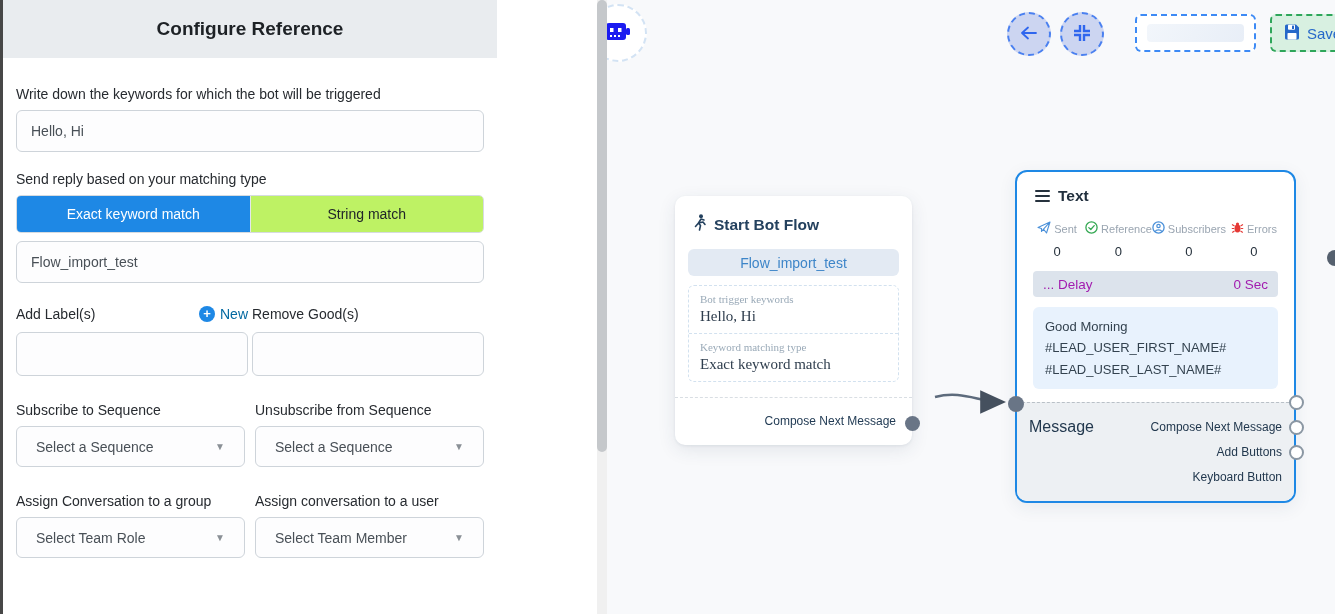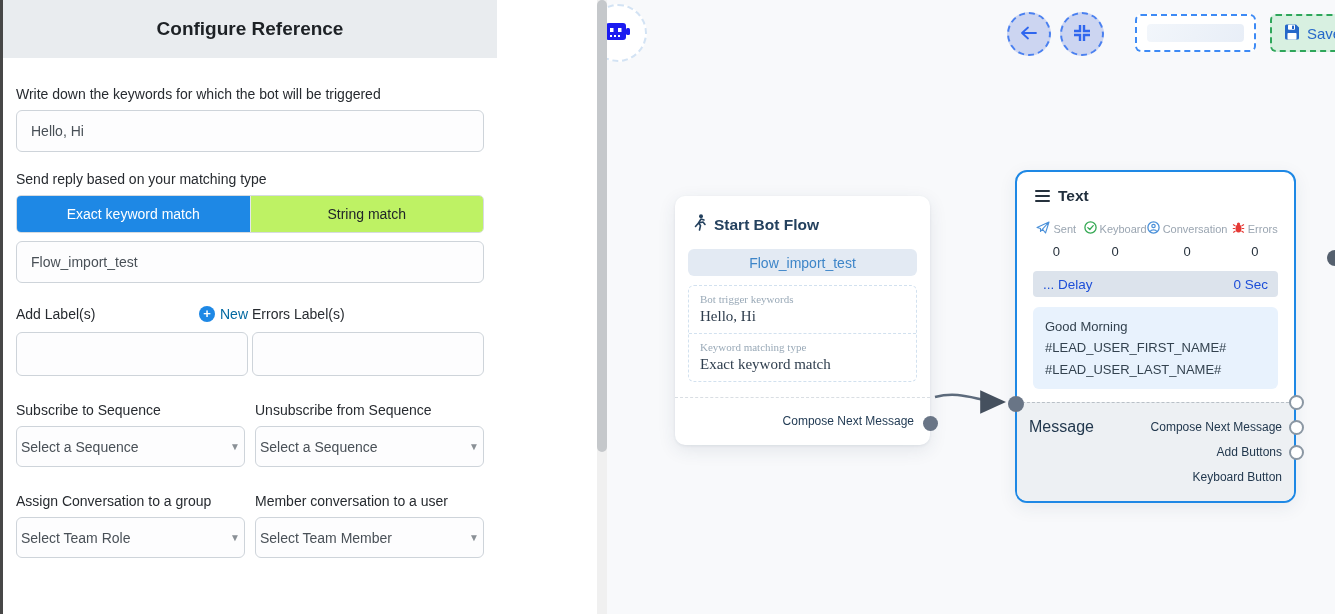--- a/index.html
+++ b/index.html
@@ -31,21 +31,21 @@
   .labels-row { margin-top:21px; display:flex; gap:4px; }
   .labels-col { width:279px; }
   .labels-head { display:flex; align-items:center; justify-content:space-between; height:20px; }
   .new-btn { display:flex; align-items:center; gap:5px; background:none; border:none; cursor:pointer; font-family:inherit; }
   .new-plus { width:16px; height:16px; border-radius:50%; background:#1e88e5; color:#fff; font-size:13px; line-height:15px; text-align:center; font-weight:bold; }
   .new-text { color:#0369a1; font-size:14px; }
   .label-input { margin-top:8px; width:100%; height:44px; border:1px solid #ced4da; border-radius:6px; background:#fdfdfe; font-family:inherit; font-size:14px; padding:0 12px; outline:none; display:block; }
 
   .two-col { margin-top:26px; display:flex; gap:10px; }
   .col { width:279px; }
-  .select-box { margin-top:8px; height:41px; border:1px solid #ced4da; border-radius:6px; background:#fdfdfe; display:flex; align-items:center; justify-content:space-between; padding:0 4px; cursor:pointer; }
+  .select-box { margin-top:8px; height:41px; border:1px solid #ced4da; border-radius:6px; background:#fdfdfe; display:flex; align-items:center; justify-content:space-between; padding:0 19px; cursor:pointer; }
   .select-text { font-size:14px; color:#495057; }
   .caret { font-size:10px; color:#8a9096; }
 
   
   .v-scrollbar { position:absolute; left:597px; top:0; width:10px; height:614px; background:#f0f0f0; z-index:30; }
   .v-thumb { position:absolute; left:0; top:0; width:10px; height:452px; background:#c5c8cb; border-radius:5px; }
 
   
   .canvas { position:absolute; left:607px; top:0; width:728px; height:614px; background:#f8f9fb; overflow:hidden; }
 
@@ -58,21 +58,21 @@
   .skeleton-btn { position:absolute; left:528px; top:14px; width:121px; height:38px; background:#ffffff; border:2px dashed #3d8af5; border-radius:6px; cursor:pointer; z-index:5; }
   .skeleton-pill { position:absolute; left:10px; right:10px; top:8px; bottom:8px; border-radius:4px; background:linear-gradient(120deg,#f2f6fb,#e8eef7); }
   .save-btn { position:absolute; left:663px; top:14px; height:38px; width:82px; background:#d8f0e1; border:2px dashed #2ea65a; border-radius:6px; display:flex; align-items:center; gap:7px; padding:0 12px; cursor:pointer; z-index:5; font-family:inherit; }
   .save-text { color:#2668c9; font-size:15px; }
 
   
   .wire-svg { position:absolute; left:0; top:0; width:728px; height:614px; pointer-events:none; z-index:3; }
 
   
   .node { position:absolute; z-index:4; }
-  .start-node { left:68px; top:196px; width:255px; background:#ffffff; border-radius:10px; box-shadow:0 5px 18px rgba(40,60,90,.10), 0 1px 3px rgba(40,60,90,.08); }
+  .start-node { left:68px; top:196px; width:237px; background:#ffffff; border-radius:10px; box-shadow:0 5px 18px rgba(40,60,90,.10), 0 1px 3px rgba(40,60,90,.08); }
   .start-head { display:flex; align-items:center; gap:7px; padding:18px 18px 0 18px; }
   .node-title { font-size:15.5px; font-weight:bold; color:#24415e; }
   .flow-chip { margin:14px 13px 0 13px; height:27px; background:#e3eaf3; border-radius:6px; display:flex; align-items:center; justify-content:center; cursor:pointer; }
   .flow-chip span { font-size:14px; color:#3d85c8; }
   .dash-box { margin:9px 13px 0 13px; border:1px dashed #d2e1ef; border-radius:6px;font-family:Liberation Serif, serif; }
   .dash-sec { padding:7px 11px 8px 11px; }
   .dash-sec + .dash-sec { border-top:1px dashed #d2e1ef; }
   .dash-lbl { font-size:11px; color:#9aaab8; }
   .dash-val { font-size:15px; color:#2e3d4d; margin-top:3px; }
   .start-sep { margin-top:15px; border-top:1px dashed #d9dee3; }
@@ -86,21 +86,21 @@
   .text-node { left:408px; top:170px; width:281px; background:#ffffff; border:2px solid #1e88e5; border-radius:12px; box-shadow:0 5px 18px rgba(40,60,90,.08); }
   .text-head { display:flex; align-items:center; gap:8px; padding:15px 18px 0 18px; }
   .menu-icon { display:inline-flex; flex-direction:column; gap:2.5px; }
   .menu-icon i { width:15px; height:2.5px; background:#26323e; border-radius:1px; }
   .stats { display:flex; margin-top:15px; padding:0 12px; }
   .stat { flex:1; text-align:center; }
   .stat-top { display:flex; align-items:center; justify-content:center; gap:3px; }
   .stat-name { font-size:11px; color:#9aa5b1; }
   .stat-val { font-size:13px; color:#26313c; margin-top:6px; }
   .delay-row { margin:12px 16px 0 16px; height:26px; background:#dce3ec; border-radius:4px; display:flex; align-items:center; justify-content:space-between; padding:0 10px; cursor:pointer; }
-  .delay-row span { font-size:13.5px; color:#1d4ed8;text-align:right; }
+  .delay-row span { font-size:13.5px; color:#a21caf;text-align:right; }
   .msg-bubble { margin:10px 16px 0 16px; background:#e8f2fd; border-radius:6px; padding:9px 12px; font-size:13px; color:#33424f; line-height:1.65; word-break:break-word; cursor:pointer; }
   .text-foot { margin-top:13px; border-top:1px dashed #b9c0c7; background:#edf0f3; border-radius:0 0 10px 10px; padding:11px 12px 12px 12px; }
   .foot-row { height:25px; display:flex; align-items:center; }
   .foot-row .left { font-size:16px; color:#22384e; }
   .foot-row .right { margin-left:auto; font-size:12px; color:#22384e; }
 
   .edge-stub { position:absolute; right:-8px; top:250px; width:16px; height:16px; border-radius:50%; background:#55606e; z-index:4; }
 </style>
 </head>
 <body>
@@ -132,21 +132,21 @@
             <span class="field-label">Add Label(s)</span>
             <button class="new-btn">
               <span class="new-plus">+</span>
               <span class="new-text">New</span>
             </button>
           </div>
           <input class="label-input" type="text" style="">
         </div>
         <div class="labels-col">
           <div class="labels-head">
-            <span class="field-label">Errors Label(s)</span>
+            <span class="field-label">Remove Good(s)</span>
           </div>
           <input class="label-input" type="text" style="">
         </div>
       </div>
 
       <div class="two-col">
         <div class="col">
           <div class="field-label">Subscribe to Sequence</div>
           <div class="select-box">
             <span class="select-text">Select a Sequence</span>
@@ -164,21 +164,21 @@
 
       <div class="two-col">
         <div class="col">
           <div class="field-label">Assign Conversation to a group</div>
           <div class="select-box">
             <span class="select-text">Select Team Role</span>
             <span class="caret">▼</span>
           </div>
         </div>
         <div class="col">
-          <div class="field-label">Member conversation to a user</div>
+          <div class="field-label">Assign conversation to a user</div>
           <div class="select-box">
             <span class="select-text">Select Team Member</span>
             <span class="caret">▼</span>
           </div>
         </div>
       </div>
 
     </div>
   </div>
 
@@ -292,34 +292,34 @@
           <div class="stat-val">0</div>
         </div>
         <div class="stat">
           <div class="stat-top">
             <span>
               <svg width="13" height="13" viewBox="0 0 13 13">
                   <circle cx="6.5" cy="6.5" r="5.6" stroke="#34a853" stroke-width="1.3" fill="none"></circle>
                   <path d="M3.8 6.6 L5.8 8.5 L9.2 4.6" stroke="#34a853" stroke-width="1.3" fill="none" stroke-linecap="round" stroke-linejoin="round"></path>
                 </svg>
             </span>
-            <span class="stat-name">Keyboard</span>
+            <span class="stat-name">Reference</span>
           </div>
           <div class="stat-val">0</div>
         </div>
         <div class="stat">
           <div class="stat-top">
             <span>
               <svg width="13" height="13" viewBox="0 0 13 13">
                   <circle cx="6.5" cy="6.5" r="5.6" stroke="#4a90d9" stroke-width="1.3" fill="none"></circle>
                   <circle cx="6.5" cy="5" r="1.7" fill="none" stroke="#4a90d9" stroke-width="1.2"></circle>
                   <path d="M3.4 10.2 C4 8.3 9 8.3 9.6 10.2" stroke="#4a90d9" stroke-width="1.2" fill="none" stroke-linecap="round"></path>
                 </svg>
             </span>
-            <span class="stat-name">Conversation</span>
+            <span class="stat-name">Subscribers</span>
           </div>
           <div class="stat-val">0</div>
         </div>
         <div class="stat">
           <div class="stat-top">
             <span>
               <svg width="13" height="13" viewBox="0 0 13 13">
                   <ellipse cx="6.5" cy="7.5" rx="3" ry="4" fill="#e53935"></ellipse>
                   <circle cx="6.5" cy="3" r="1.6" fill="#e53935"></circle>
                   <path d="M3.5 5 L1 3.5 M3.2 7.5 L0.8 7.5 M3.5 10 L1.2 11.5 M9.5 5 L12 3.5 M9.8 7.5 L12.2 7.5 M9.5 10 L11.8 11.5" stroke="#e53935" stroke-width="1.1"></path>

